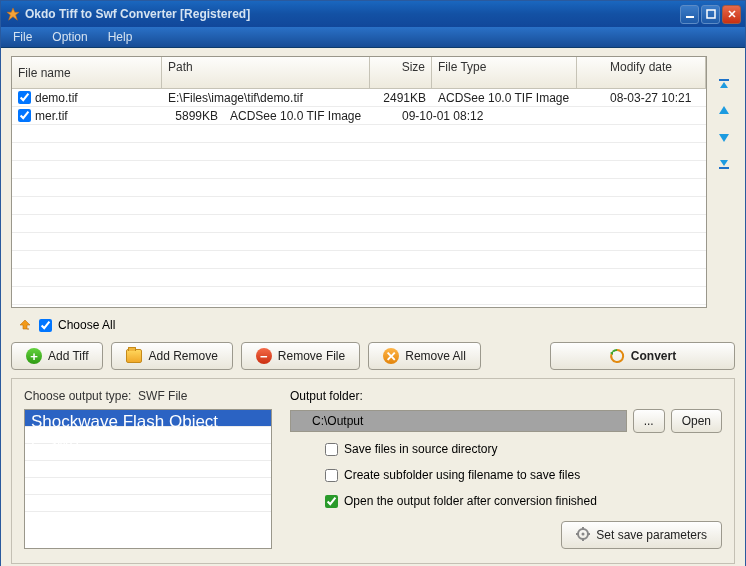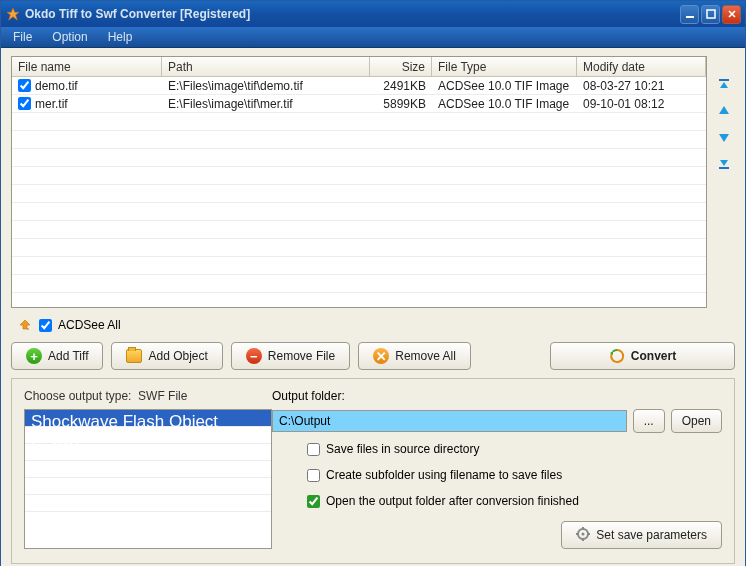--- a/index.html
+++ b/index.html
@@ -15,53 +15,53 @@
 .win-btn.close { background: linear-gradient(to bottom,#e66a4a,#c93012); border-color: #a05a45; }
 .win-btn svg { width: 10px; height: 10px; }
 
 .menubar { height: 22px; background: linear-gradient(to bottom,#2a71c7,#174c95); display: flex; align-items: center; padding: 0 2px; color: #d5e3f1; border-bottom: 1px solid #0d3b6b; }
 .menu-item { padding: 3px 10px; cursor: pointer; }
 
 .client { flex: 1; background: #f1eee3; padding: 8px 10px 10px 10px; display: flex; flex-direction: column; gap: 8px; }
 
 .list-area { display: flex; gap: 6px; }
 .file-table { flex: 1; background: #fff; border: 1px solid #9a978b; height: 252px; overflow: hidden; }
-.ft-head { display: flex; background: linear-gradient(to bottom,#fdfdfb,#eeeadd); border-bottom: 1px solid #c6c3b6; height: 20px; }
+.ft-head { display: flex; background: linear-gradient(to bottom,#fdfdfb,#eeeadd); border-bottom: 1px solid #c6c3b6; height: 32px; }
 .ft-head > div { border-right: 1px solid #c6c3b6; padding: 3px 6px; color: #333; font-size: 12px; white-space: nowrap; overflow: hidden; }
 .ft-body .ft-row { display: flex; height: 18px; align-items: center; border-bottom: 1px solid #ececec; }
 .ft-body .ft-row > div { padding: 1px 6px; white-space: nowrap; overflow: hidden; font-size: 12px; color: #222; }
 .col-name { width: 150px; display: flex; align-items: center; gap: 4px; }
 .col-path { width: 208px; }
 .col-size { width: 62px; text-align: right; }
 .col-type { width: 145px; }
-.col-date { flex: 1; }
+.col-date { flex: 1; margin-left: 27px; }
 .empty-row { height: 18px; border-bottom: 1px solid #ececec; }
 
 .move-btns { width: 22px; display: flex; flex-direction: column; gap: 8px; padding-top: 20px; align-items: center; }
 .move-btn { width: 18px; height: 18px; display: flex; align-items: center; justify-content: center; cursor: pointer; }
 
 .selall-row { display: flex; align-items: center; gap: 6px; padding-left: 6px; height: 18px; }
 .up-icon { width: 16px; height: 16px; display:inline-flex; align-items:center; justify-content:center; }
 
 .toolbar { display: flex; gap: 8px; align-items: center; }
 .btn { height: 28px; padding: 0 14px; background: linear-gradient(to bottom,#fefefe,#e9e6da); border: 1px solid #9c998d; border-radius: 4px; display: inline-flex; align-items: center; gap: 6px; cursor: pointer; font-size: 12px; color: #222; }
 .btn.wide { width: 185px; justify-content: center; font-weight: bold; }
 .btn.small { height: 24px; padding: 0 10px; }
 .toolbar-spacer { flex: 1; }
 
-.bottom { display: flex; border: 1px solid #c4c0b4; border-top: 1px solid #c4c0b4; padding: 10px 12px 14px 12px; background: #f1eee3; }
+.bottom { display: flex; gap: 18px; border: 1px solid #c4c0b4; border-top: 1px solid #c4c0b4; padding: 10px 12px 14px 12px; background: #f1eee3; }
 .out-type { width: 248px; display: flex; flex-direction: column; gap: 6px; }
 .out-type-label { color: #333; }
 .type-list { flex:1; background: #fff; border: 1px solid #9a978b; height: 112px; }
 .type-row { padding: 2px 6px; border-bottom: 1px solid #ececec; height: 17px; font-size: 17px; }
 .type-row.sel { background: #2b63c3; color: #fff; }
 
 .out-right { flex: 1; display: flex; flex-direction: column; gap: 6px; }
 .out-folder-row { display: flex; gap: 6px; align-items: center; }
-.out-folder-row input[type=text] { flex: 1; height: 22px; border: 1px solid #9a978b; padding: 0 6px; background: #7dd3fc; }
+.out-folder-row input[type=text] { flex: 1; height: 22px; border: 1px solid #9a978b; padding: 0 21px; background: #a3a3a3; }
 .chk-row { display: flex; align-items: center; gap: 6px; height: 20px; margin-left: 35px; }
 .chk-row input[type=checkbox]{ accent-color:#2a9a2a; }
 .out-right .param-row { margin-top: 4px; display: flex; justify-content: flex-end; }
 
 .icon-circle { width: 16px; height: 16px; border-radius: 50%; display: inline-flex; align-items: center; justify-content: center; color: #fff; font-weight: bold; font-size: 13px; }
 .ic-green { background: linear-gradient(to bottom,#64d23e,#2e9a12); }
 .ic-orange { background: linear-gradient(to bottom,#ffb547,#e2840b); }
 .ic-red { background: linear-gradient(to bottom,#f46a48,#cb2f10); }
 .ic-refresh { width: 16px; height: 16px; display:inline-flex; }
 .folder-ic { width: 16px; height: 14px; background: linear-gradient(to bottom,#ffd65c,#f0a92a); border: 1px solid #c58a1a; border-radius: 2px; position: relative; }
@@ -125,21 +125,20 @@
               <div class="col-path">E:\Files\image\tif\demo.tif</div>
               <div class="col-size">2491KB</div>
               <div class="col-type">ACDSee 10.0 TIF Image</div>
               <div class="col-date">08-03-27 10:21</div>
             </div>
             <div class="ft-row">
               <div class="col-name">
                 <input type="checkbox" checked="" style=""> 
                 <span>mer.tif</span>
               </div>
-              <div class="col-path">E:\Files\image\tif\mer.tif</div>
               <div class="col-size">5899KB</div>
               <div class="col-type">ACDSee 10.0 TIF Image</div>
               <div class="col-date">09-10-01 08:12</div>
             </div>
             <div class="empty-row"></div>
             <div class="empty-row"></div>
             <div class="empty-row"></div>
             <div class="empty-row"></div>
             <div class="empty-row"></div>
             <div class="empty-row"></div>
@@ -176,31 +175,31 @@
       </div>
     </div>
 
     <div class="selall-row">
       <span class="up-icon">
           <svg width="14" height="14" viewBox="0 0 14 14">
             <path d="M3 11 L3 5 L7 5 L7 2 L12 7 L7 12 L7 9 L3 9 Z" transform="rotate(-90 7 7)" fill="#f29a1a" stroke="#c56f0c" stroke-width="0.6"></path>
           </svg>
         </span>
       <input type="checkbox" id="selall-chk" checked="" style="">
-      <span>ACDSee All</span>
+      <span>Choose All</span>
     </div>
 
     <div class="toolbar">
       <span class="btn">
         <span class="icon-circle ic-green">+</span>
         <span>Add Tiff</span>
       </span>
       <span class="btn">
         <span class="folder-ic"></span>
-        <span>Add Object</span>
+        <span>Add Remove</span>
       </span>
       <span class="btn">
         <span class="icon-circle ic-red">−</span>
         <span>Remove File</span>
       </span>
       <span class="btn">
         <span class="icon-circle ic-orange">✕</span>
         <span>Remove All</span>
       </span>
       <span class="toolbar-spacer"></span>

